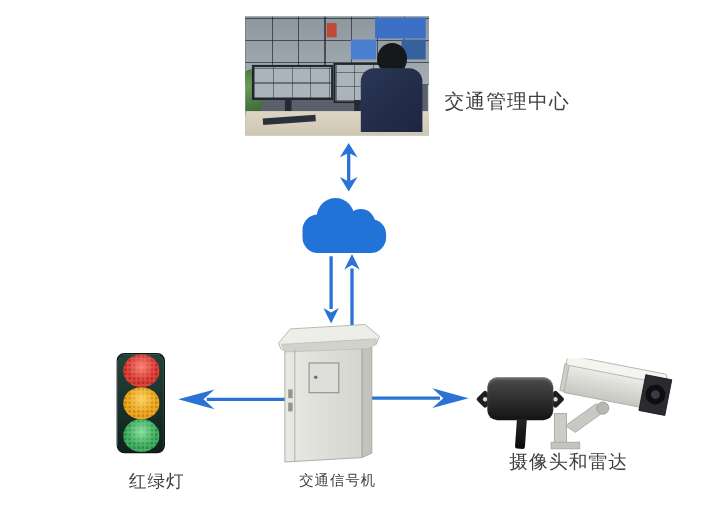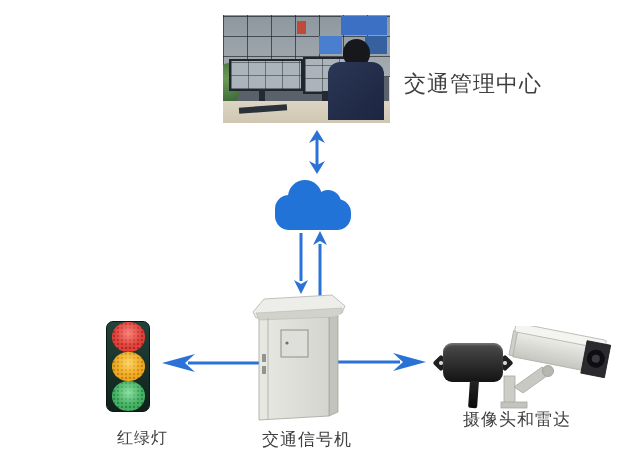--- a/index.html
+++ b/index.html
@@ -120,21 +120,21 @@
   <div class="stand stand-right"></div>
   <div class="desk">
     <div class="keyboard"></div>
   </div>
   <div class="person">
     <div class="head"></div>
     <div class="torso"></div>
   </div>
 </div>
 
-<div class="node-label" style="left:404px; top:69px; font-size:22px;">交通管理中心</div>
+<div class="node-label" style="left:404px; top:80px; font-size:18px;">交通管理中心</div>
 
 <svg style="left:306px; top:129px;" width="22" height="46" viewBox="0 0 22 46">
   <line class="arrow-line" x1="11" y1="10" x2="11" y2="36"></line>
   <polygon class="arrow-head" points="11,1 3,14 11,10 19,14"></polygon>
   <polygon class="arrow-head" points="11,45 3,32 11,36 19,32"></polygon>
 </svg>
 
 <svg style="left:272px; top:176px;" width="82" height="56" viewBox="0 0 82 56">
   <g fill="#2173d8">
     <circle cx="33" cy="21" r="17"></circle>
@@ -173,21 +173,21 @@
   <polygon points="10,24 80,20 80,124 10,128" fill="url(#cabGrad)" stroke="#a5a59f" stroke-width="0.8"></polygon>
   <polygon points="4,20 15,7 83,3 96,14 93,21 7,26" fill="#ededE9" stroke="#b2b2ac" stroke-width="0.8"></polygon>
   <polygon points="7,21 93,16 93,21 86,25 10,28" fill="#d2d2cc" stroke="#b2b2ac" stroke-width="0.5"></polygon>
   <line x1="19" y1="26" x2="19" y2="127" stroke="#b6b6b0" stroke-width="1"></line>
   <rect x="32" y="38" width="27" height="27" fill="#dededa" stroke="#90908a" stroke-width="1"></rect>
   <circle cx="38" cy="51" r="1.6" fill="#70706a"></circle>
   <rect x="13" y="62" width="4" height="8" fill="#94948e"></rect>
   <rect x="13" y="74" width="4" height="8" fill="#94948e"></rect>
 </svg>
 
-<div class="node-label" style="left:250px; top:428px; width:114px; font-size:17px;">交通信号机</div>
+<div class="node-label" style="left:250px; top:428px; width:114px; font-size:13px;">交通信号机</div>
 
 <div class="traffic-light">
   <div class="lamp lamp-red"></div>
   <div class="lamp lamp-yellow"></div>
   <div class="lamp lamp-green"></div>
 </div>
 
 <div class="node-label" style="left:88px; top:428px; width:80px;text-align:right;">红绿灯</div>
 
 <div class="radar">

